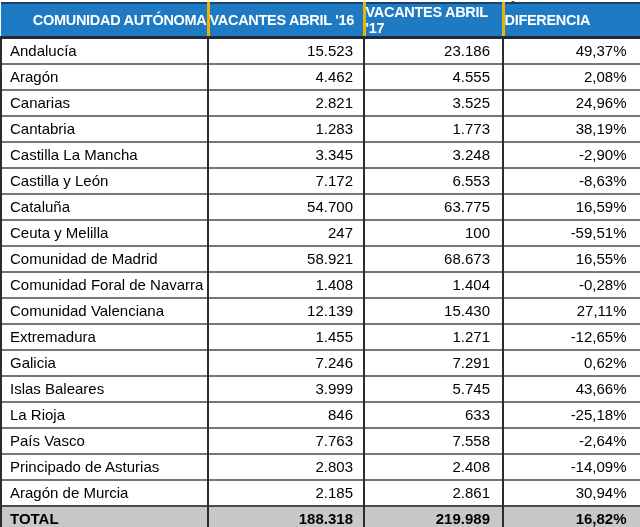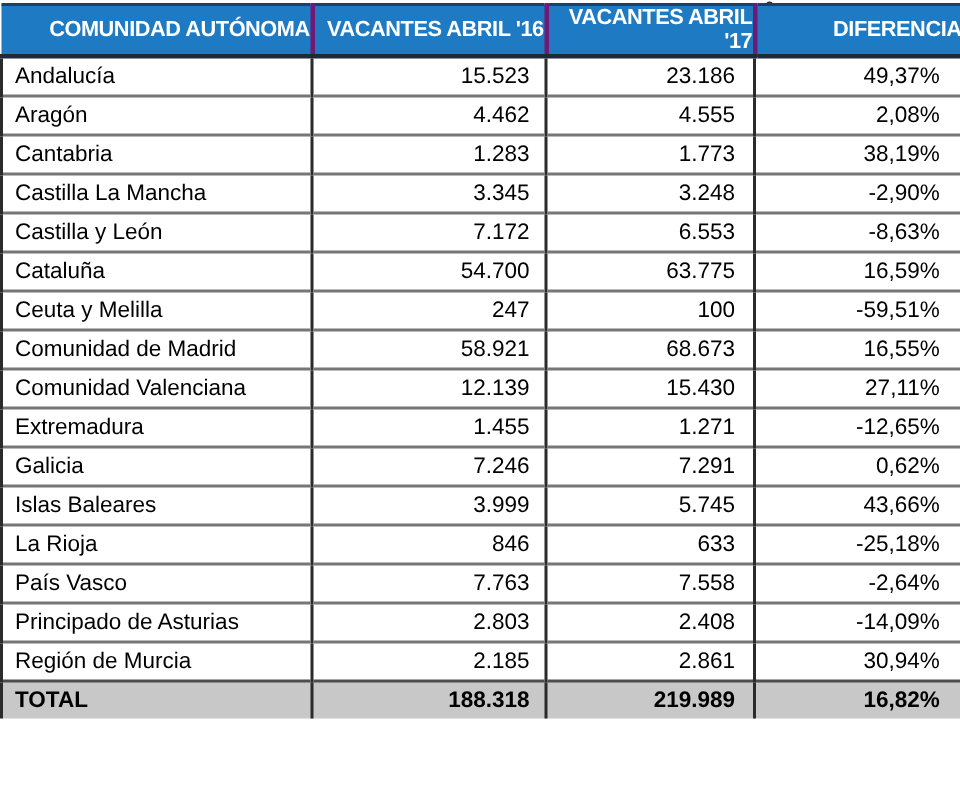--- a/index.html
+++ b/index.html
@@ -16,24 +16,24 @@
     width: 4px; height: 3px; background: #2a2a2a; border-radius: 50%;
   }
   table { border-collapse: collapse; table-layout: fixed; width: 640px; }
   col.w1 { width: 207px; } col.w2 { width: 156px; }
   col.w3 { width: 139px; } col.w4 { width: 138px; }
 
   th {
     background: var(--header-bg, #1E7AC3);
     color: var(--header-text, #ffffff);
     font-weight: bold; font-size: 14.5px; letter-spacing: -0.3px;
-    height: 30px; padding: 0; text-align: right;
+    height: 30px; padding: 0; text-align: left;
     border-top: 2px solid #1d4066;
     border-bottom: 3px solid #1e2a3a;
-    border-left: 3px solid #701a75;
+    border-left: 3px solid #eab308;
   }
   th:first-child { border-left: none; text-align: right; padding-left: 11px; }
 
   td {
     height: 24px; font-size: 15px; color: #000000; background: #ffffff;
     padding: 0; line-height: 24px;
     border-top: 2px solid #767676;
     border-left: 2px solid #2b2b2b;
   }
   td:last-child { border-right: 1px solid #555555; }
@@ -77,20 +77,26 @@
     <td class="num">23.186</td>
     <td class="num">49,37%</td>
   </tr>
         <tr>
     <td class="c-region">Aragón</td>
     <td class="num">4.462</td>
     <td class="num">4.555</td>
     <td class="num">2,08%</td>
   </tr>
         <tr>
+    <td class="c-region">Canarias</td>
+    <td class="num">2.821</td>
+    <td class="num">3.525</td>
+    <td class="num">24,96%</td>
+  </tr>
+        <tr>
     <td class="c-region">Cantabria</td>
     <td class="num">1.283</td>
     <td class="num">1.773</td>
     <td class="num">38,19%</td>
   </tr>
         <tr>
     <td class="c-region">Castilla La Mancha</td>
     <td class="num">3.345</td>
     <td class="num">3.248</td>
     <td class="num">-2,90%</td>
@@ -111,20 +117,26 @@
     <td class="c-region">Ceuta y Melilla</td>
     <td class="num">247</td>
     <td class="num">100</td>
     <td class="num">-59,51%</td>
   </tr>
         <tr>
     <td class="c-region">Comunidad de Madrid</td>
     <td class="num">58.921</td>
     <td class="num">68.673</td>
     <td class="num">16,55%</td>
+  </tr>
+        <tr>
+    <td class="c-region">Comunidad Foral de Navarra</td>
+    <td class="num">1.408</td>
+    <td class="num">1.404</td>
+    <td class="num">-0,28%</td>
   </tr>
         <tr>
     <td class="c-region">Comunidad Valenciana</td>
     <td class="num">12.139</td>
     <td class="num">15.430</td>
     <td class="num">27,11%</td>
   </tr>
         <tr>
     <td class="c-region">Extremadura</td>
     <td class="num">1.455</td>
@@ -155,21 +167,21 @@
     <td class="num">7.558</td>
     <td class="num">-2,64%</td>
   </tr>
         <tr>
     <td class="c-region">Principado de Asturias</td>
     <td class="num">2.803</td>
     <td class="num">2.408</td>
     <td class="num">-14,09%</td>
   </tr>
         <tr>
-    <td class="c-region">Región de Murcia</td>
+    <td class="c-region">Aragón de Murcia</td>
     <td class="num">2.185</td>
     <td class="num">2.861</td>
     <td class="num">30,94%</td>
   </tr>
       </tbody>
     <tfoot>
       <tr>
         <td class="c-region">TOTAL</td>
         <td class="num">188.318</td>
         <td class="num">219.989</td>

